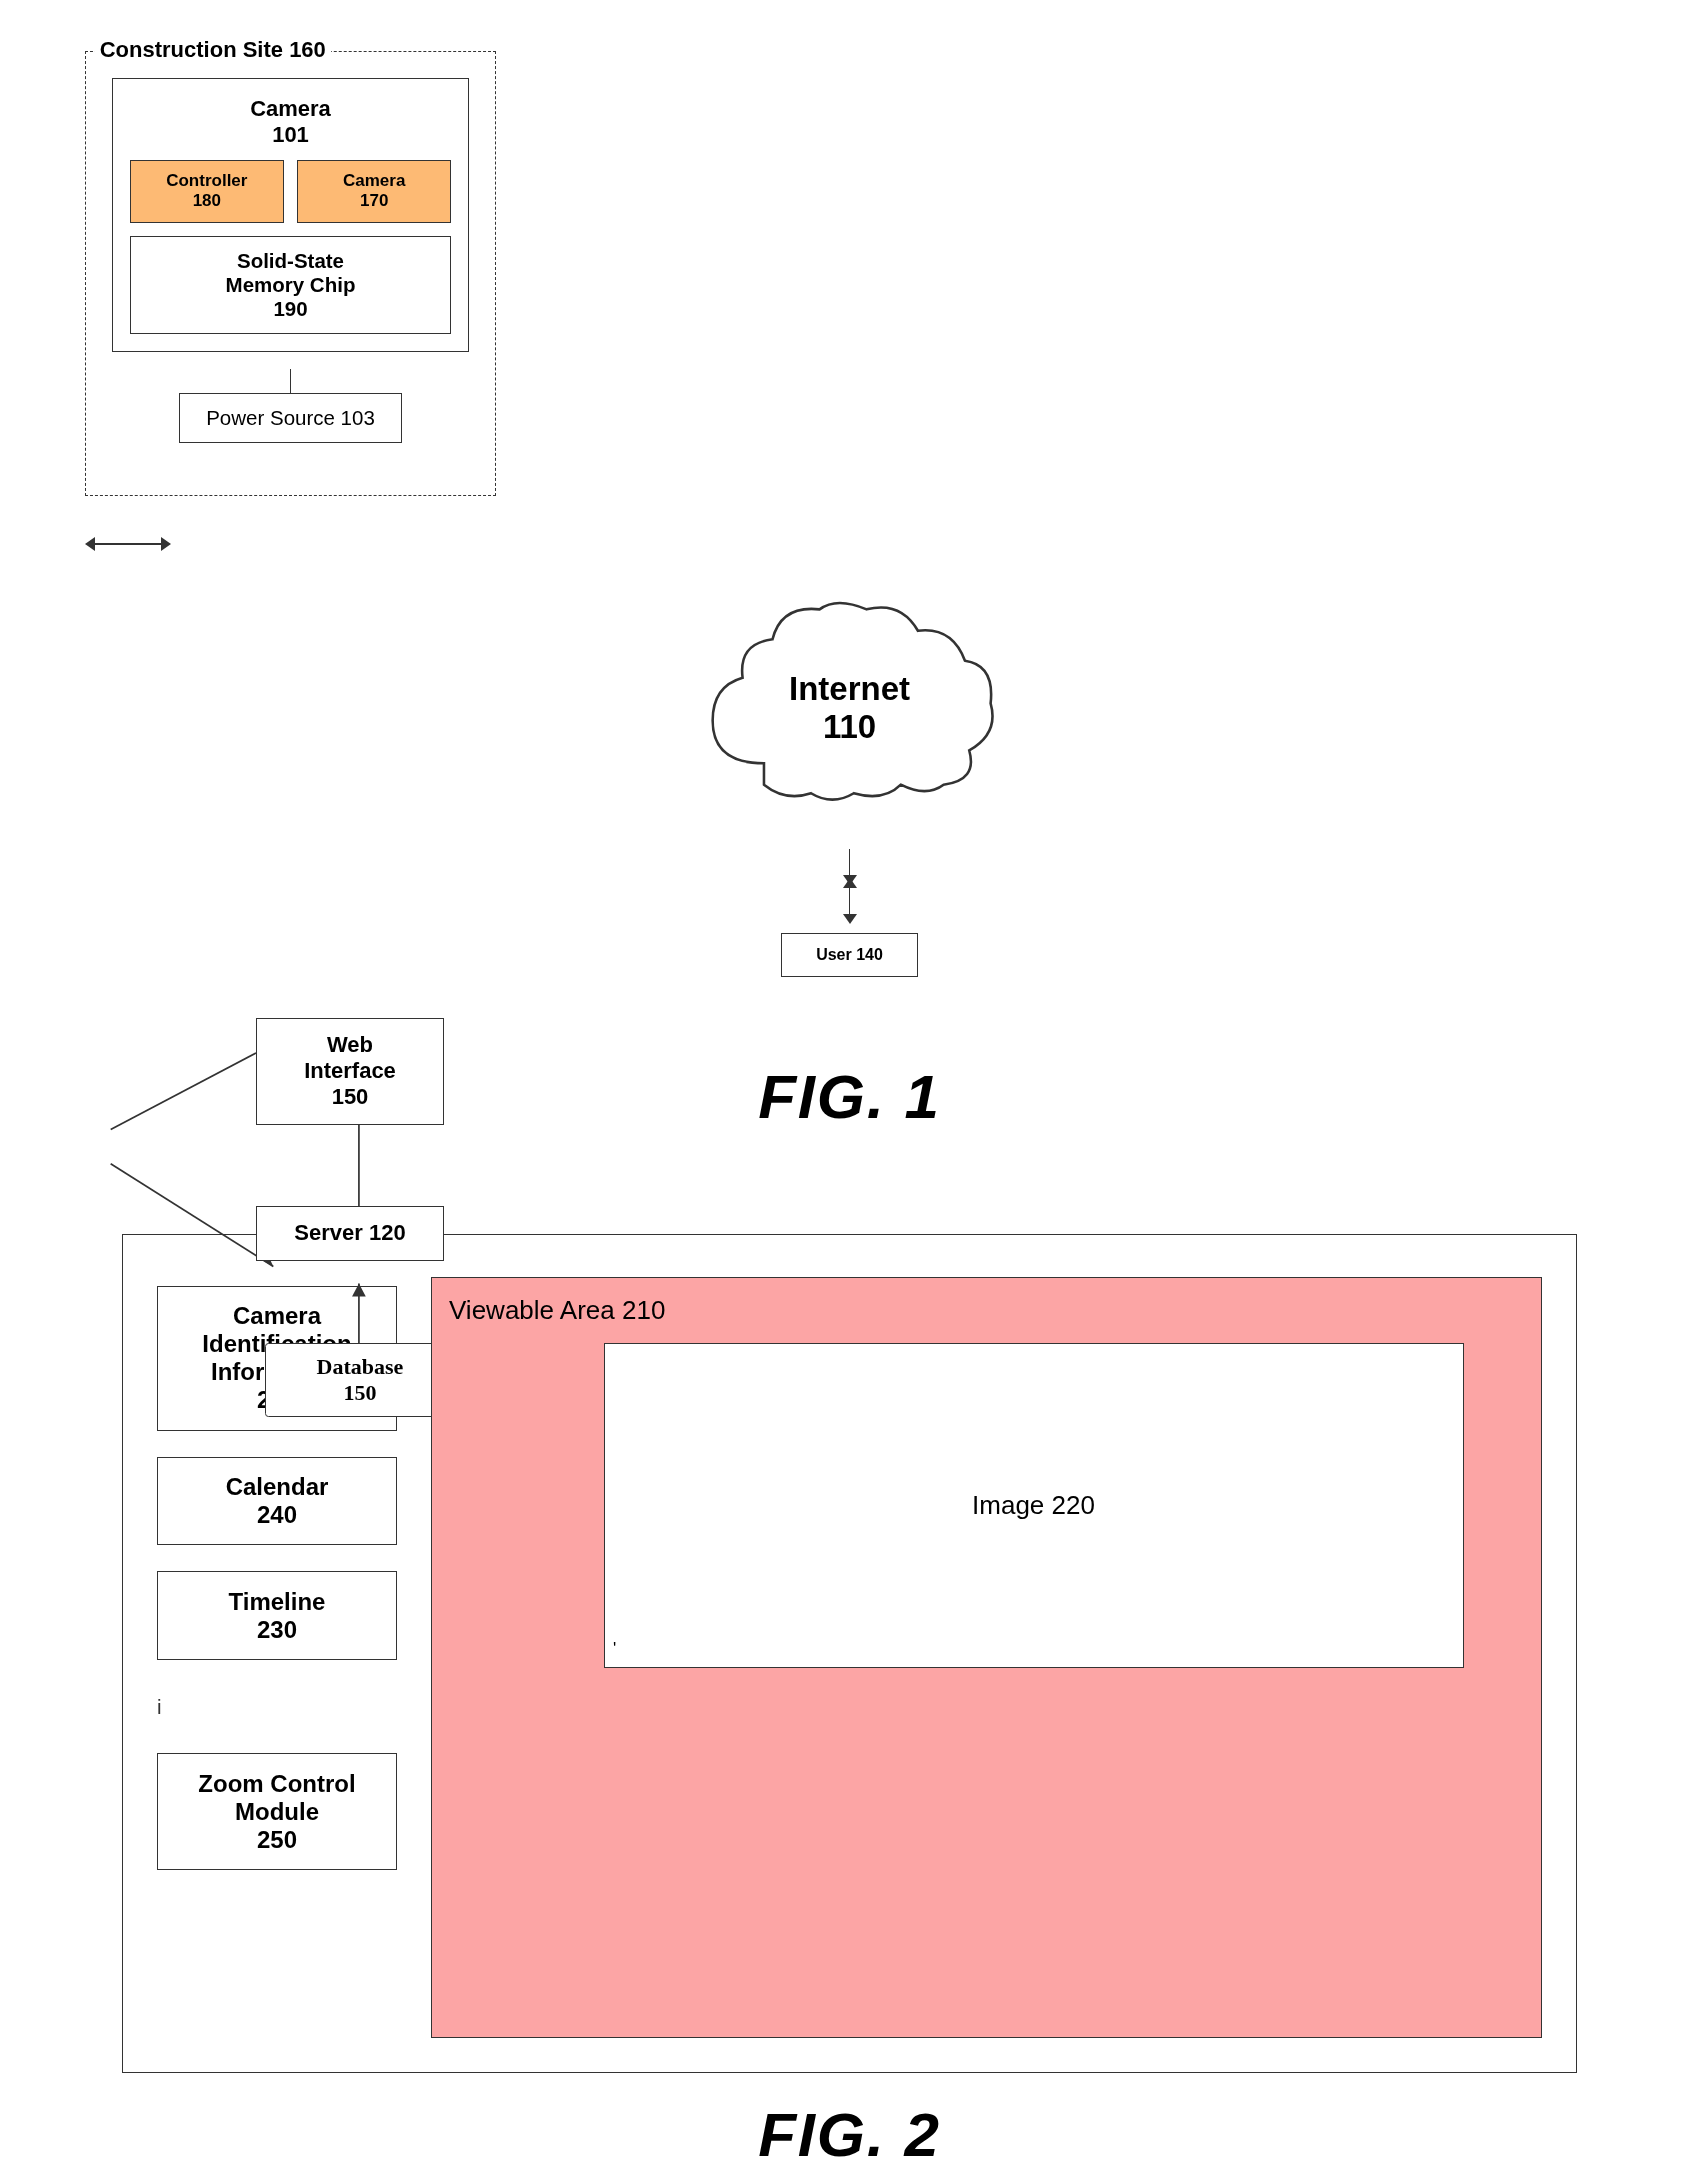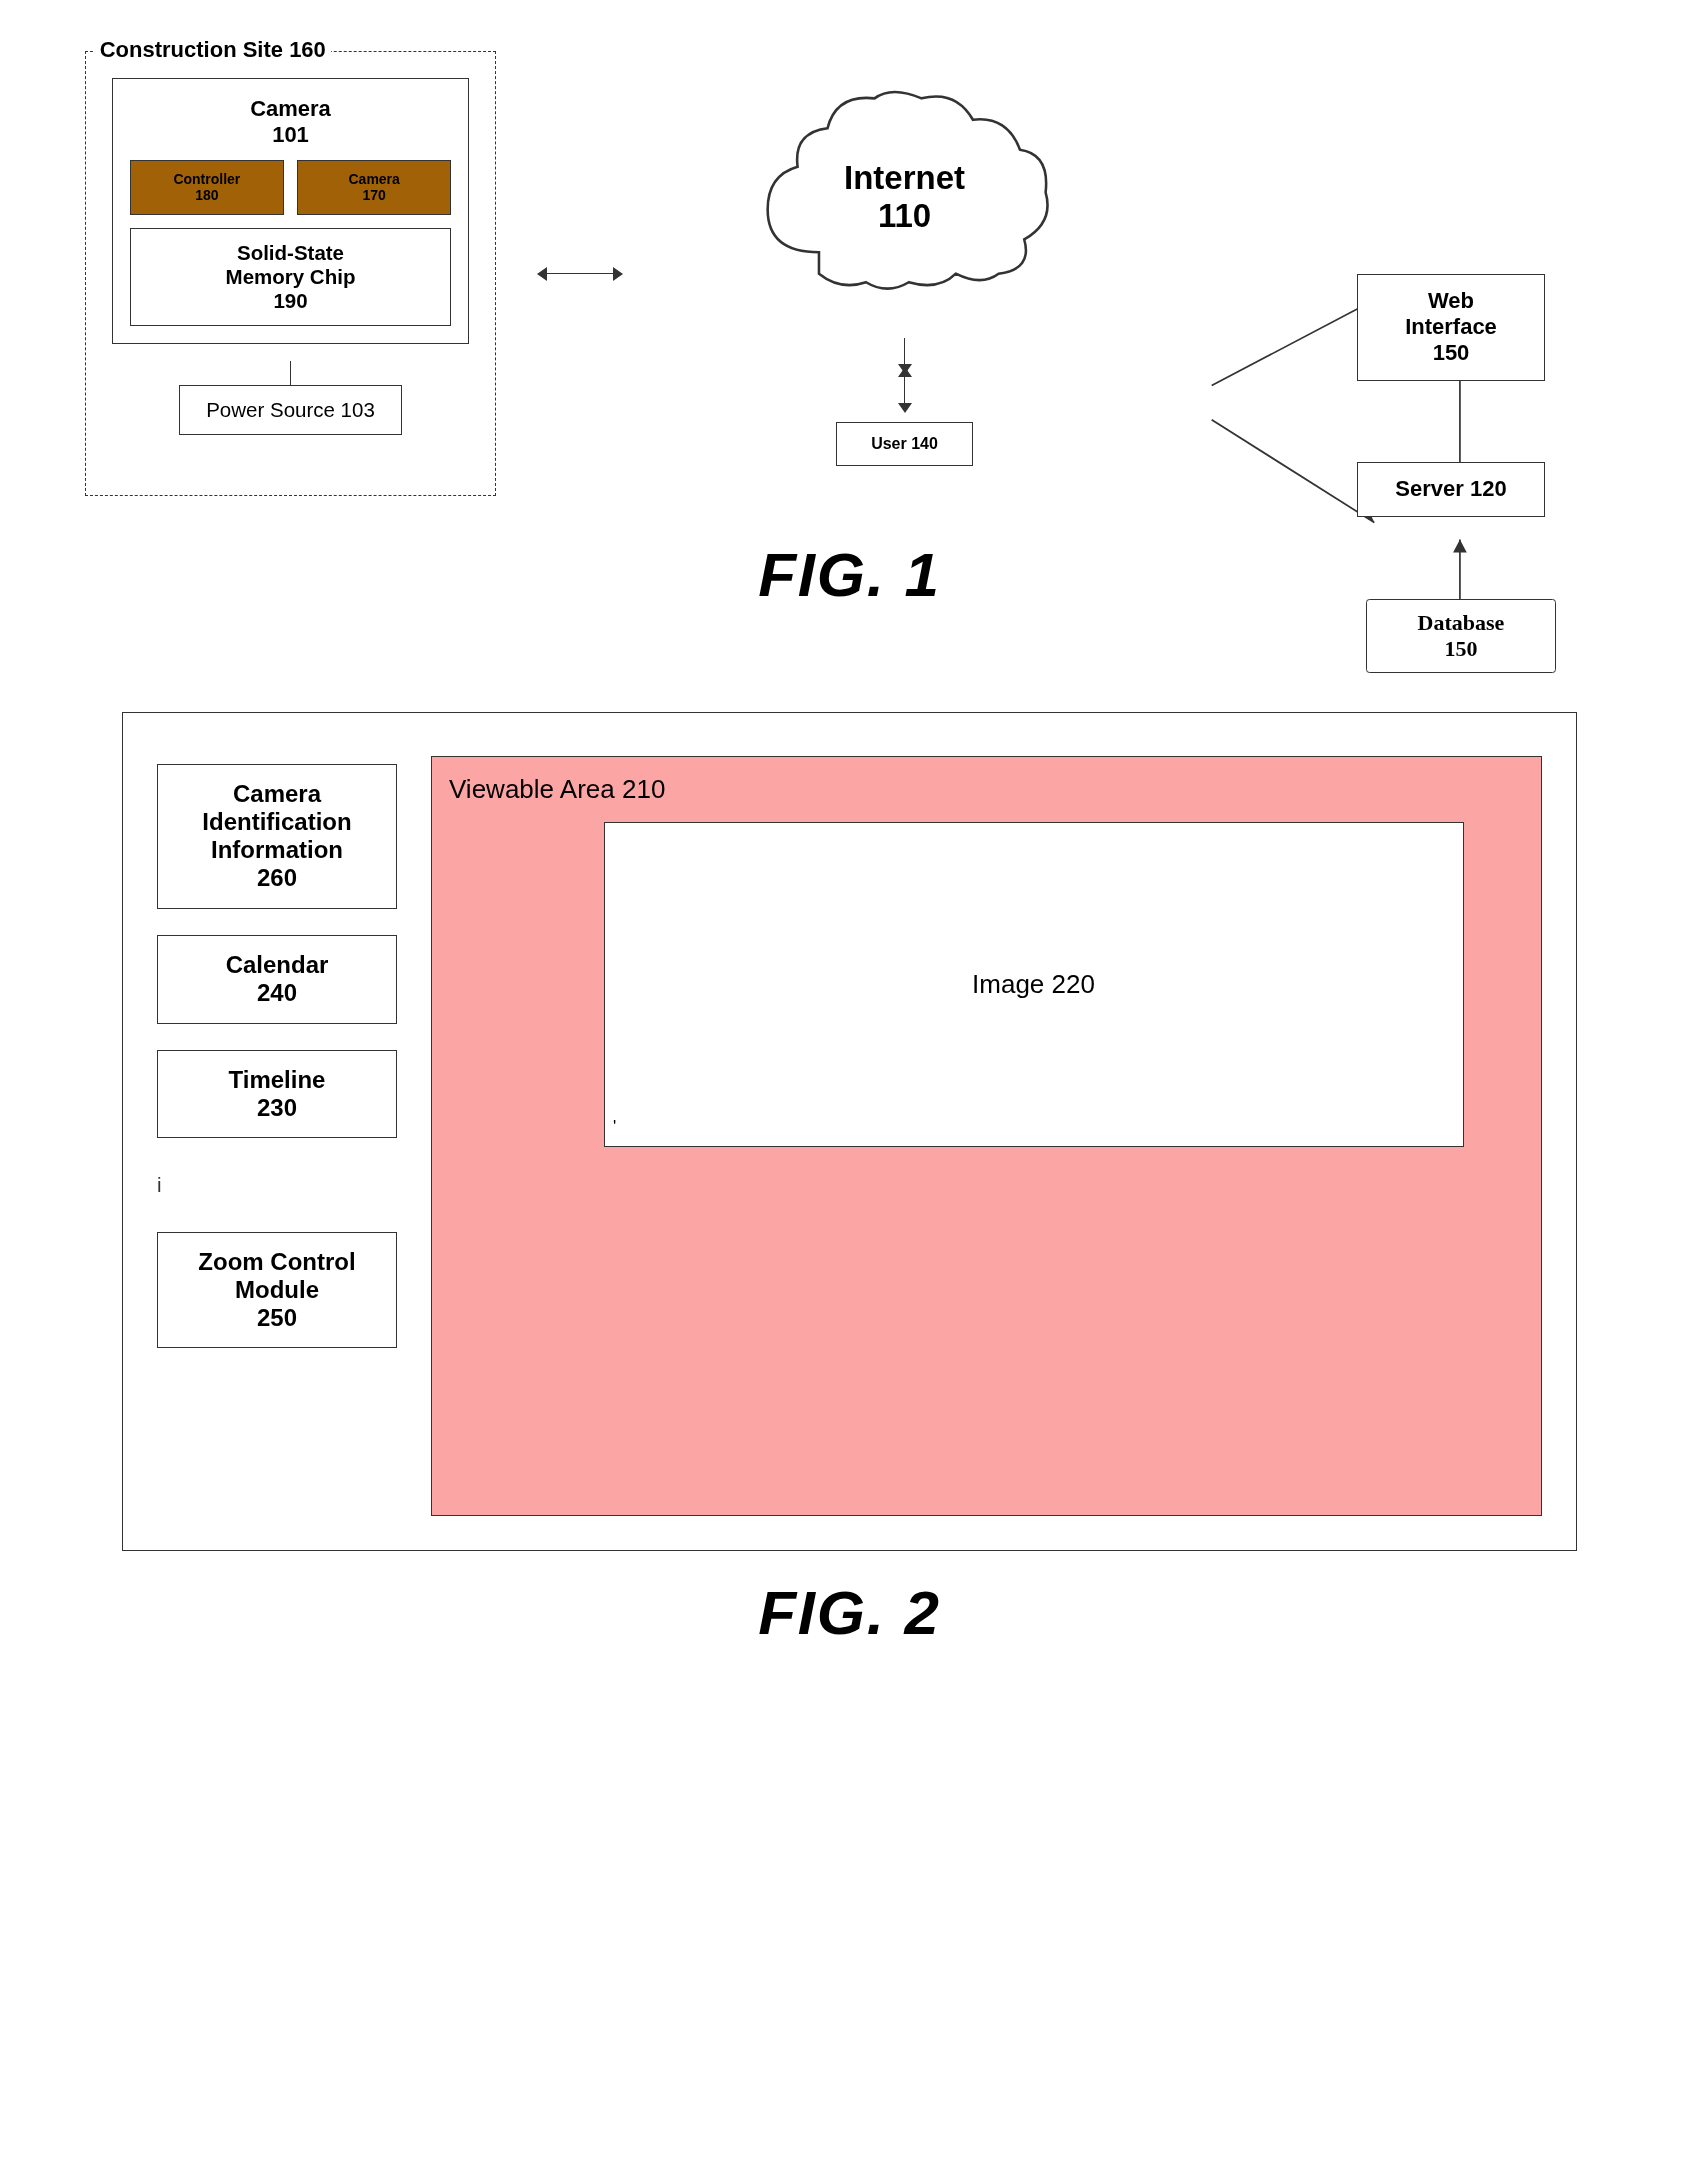--- a/index.html
+++ b/index.html
@@ -14,21 +14,21 @@
     
     .fig1-container {
       display: flex;
       flex-direction: column;
       align-items: center;
       margin-bottom: 51px;
     }
 
     .fig1-diagram {
       display: flex;
-      align-items: center;
+      flex-direction: column;
       width: 100%;
       padding: 17px 34px;
       gap: 41px;
     }
 
     
     .construction-site {
       border: 1.7px dashed #333;
       padding: 26px 26px 26px 26px;
       position: relative;
@@ -66,23 +66,23 @@
       display: flex;
       flex-direction: row;
       gap: 13.7px;
       margin-bottom: 13.7px;
     }
 
     .small-box {
       border: 1.7px solid #333;
       padding: 10.3px 15.4px;
       text-align: center;
-      font-size: 14px;
-      font-weight: bold;
-      background: #a16207;
+      font-size: 17px;
+      font-weight: bold;
+      background: #fdba74;
       flex: 1;
     }
 
     .memory-box {
       border: 1.7px solid #333;
       padding: 12px 15.4px;
       text-align: center;
       font-size: 20.5px;
       font-weight: bold;
       background: #fff;

